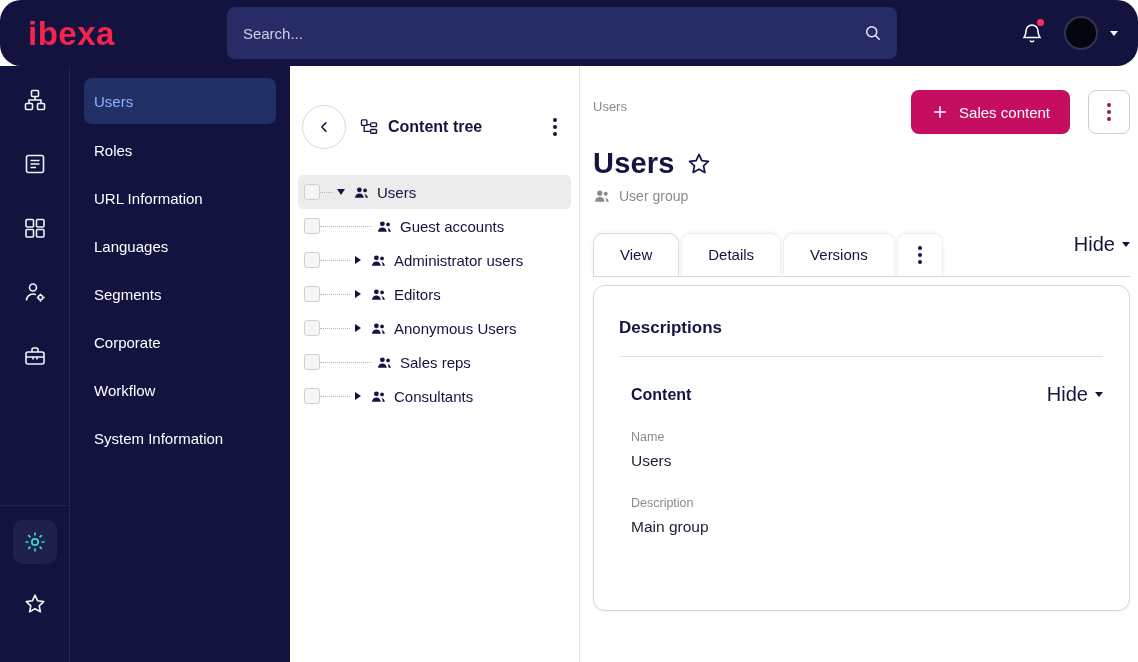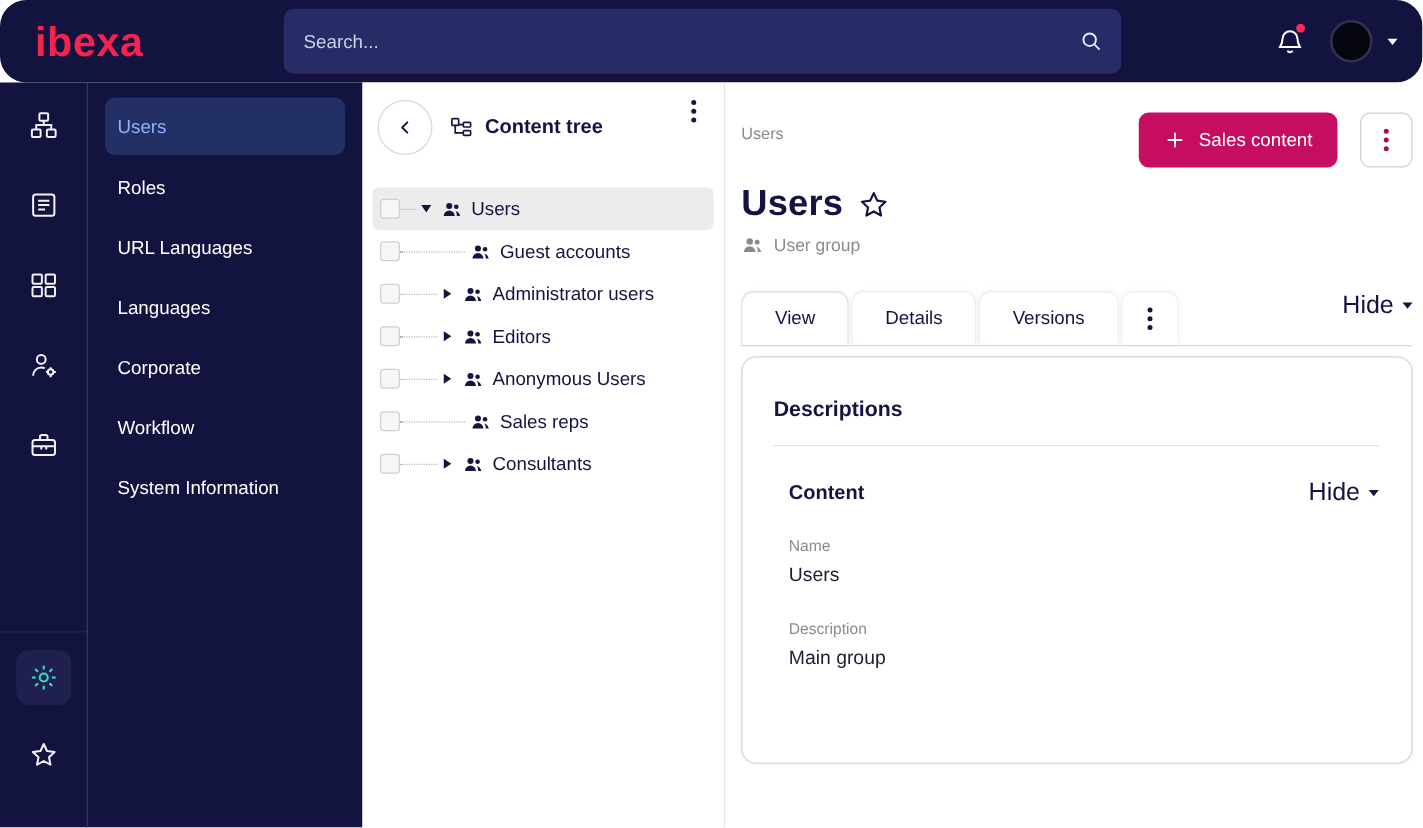--- a/index.html
+++ b/index.html
@@ -94,21 +94,21 @@
     border-radius: 8px;
     color: var(--active-item-text, #8fb0ff);
   }
 
   
   .tree-panel {
     width: 290px; flex: none; background: #fff;
     border-right: 1px solid #e3e3e3;
     display: flex; flex-direction: column;
   }
-  .tree-header { display: flex; padding: 14px 14px 12px 12px; }
+  .tree-header { display: flex; align-items: center; padding: 14px 14px 12px 12px; margin-top: 25px; }
   .back-btn {
     width: 44px; height: 44px; border-radius: 50%;
     border: 1px solid #d9d9d9; background: #fff;
     display: flex; align-items: center; justify-content: center;
     color: var(--text-dark, #131441); cursor: pointer; flex: none;
   }
   .back-btn .ic { width: 18px; height: 18px; }
   .tree-title-group { display: flex; align-items: center; gap: 9px; margin-left: 13px; color: var(--text-dark, #131441); }
   .tree-title-group .ic { width: 20px; height: 20px; }
   .tree-title { font-size: 16px; font-weight: 700; }
@@ -352,24 +352,27 @@
     </nav>
 
     <nav class="sidebar">
       <div class="side-item active">
         <span>Users</span>
       </div>
       <div class="side-item">
         <span>Roles</span>
       </div>
       <div class="side-item">
-        <span>URL Languages</span>
+        <span>URL Information</span>
       </div>
       <div class="side-item">
         <span>Languages</span>
+      </div>
+      <div class="side-item">
+        <span>Segments</span>
       </div>
       <div class="side-item">
         <span>Corporate</span>
       </div>
       <div class="side-item">
         <span>Workflow</span>
       </div>
       <div class="side-item">
         <span>System Information</span>
       </div>

